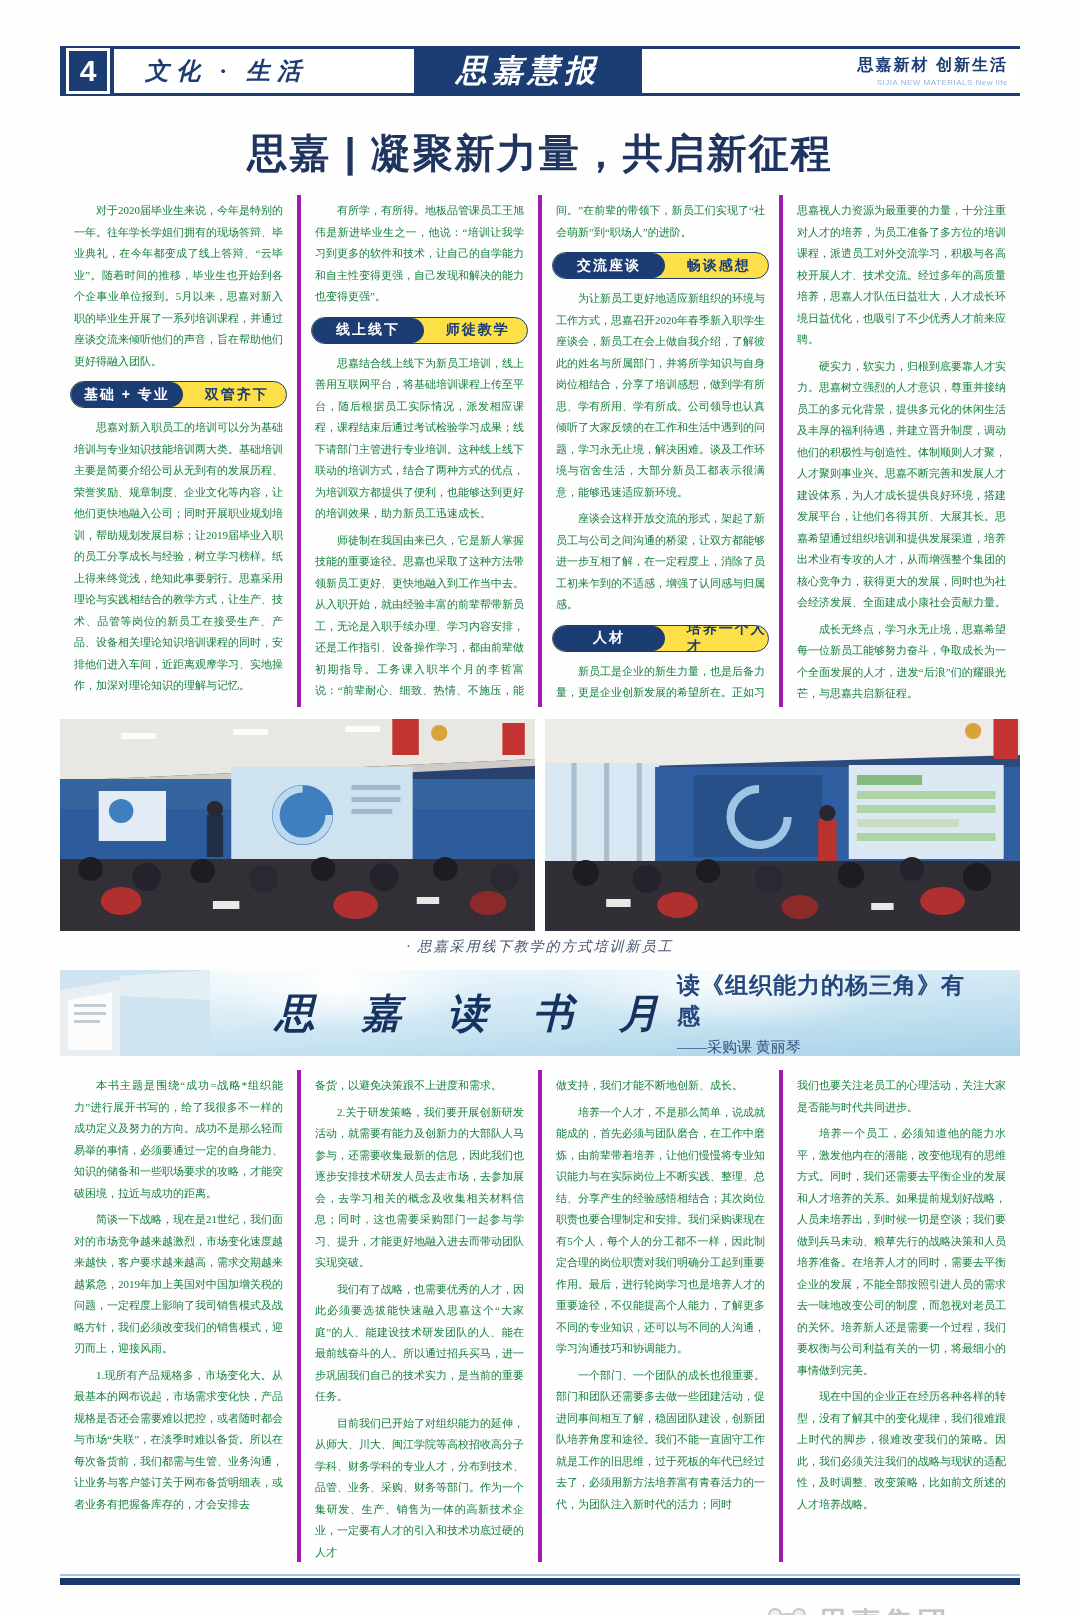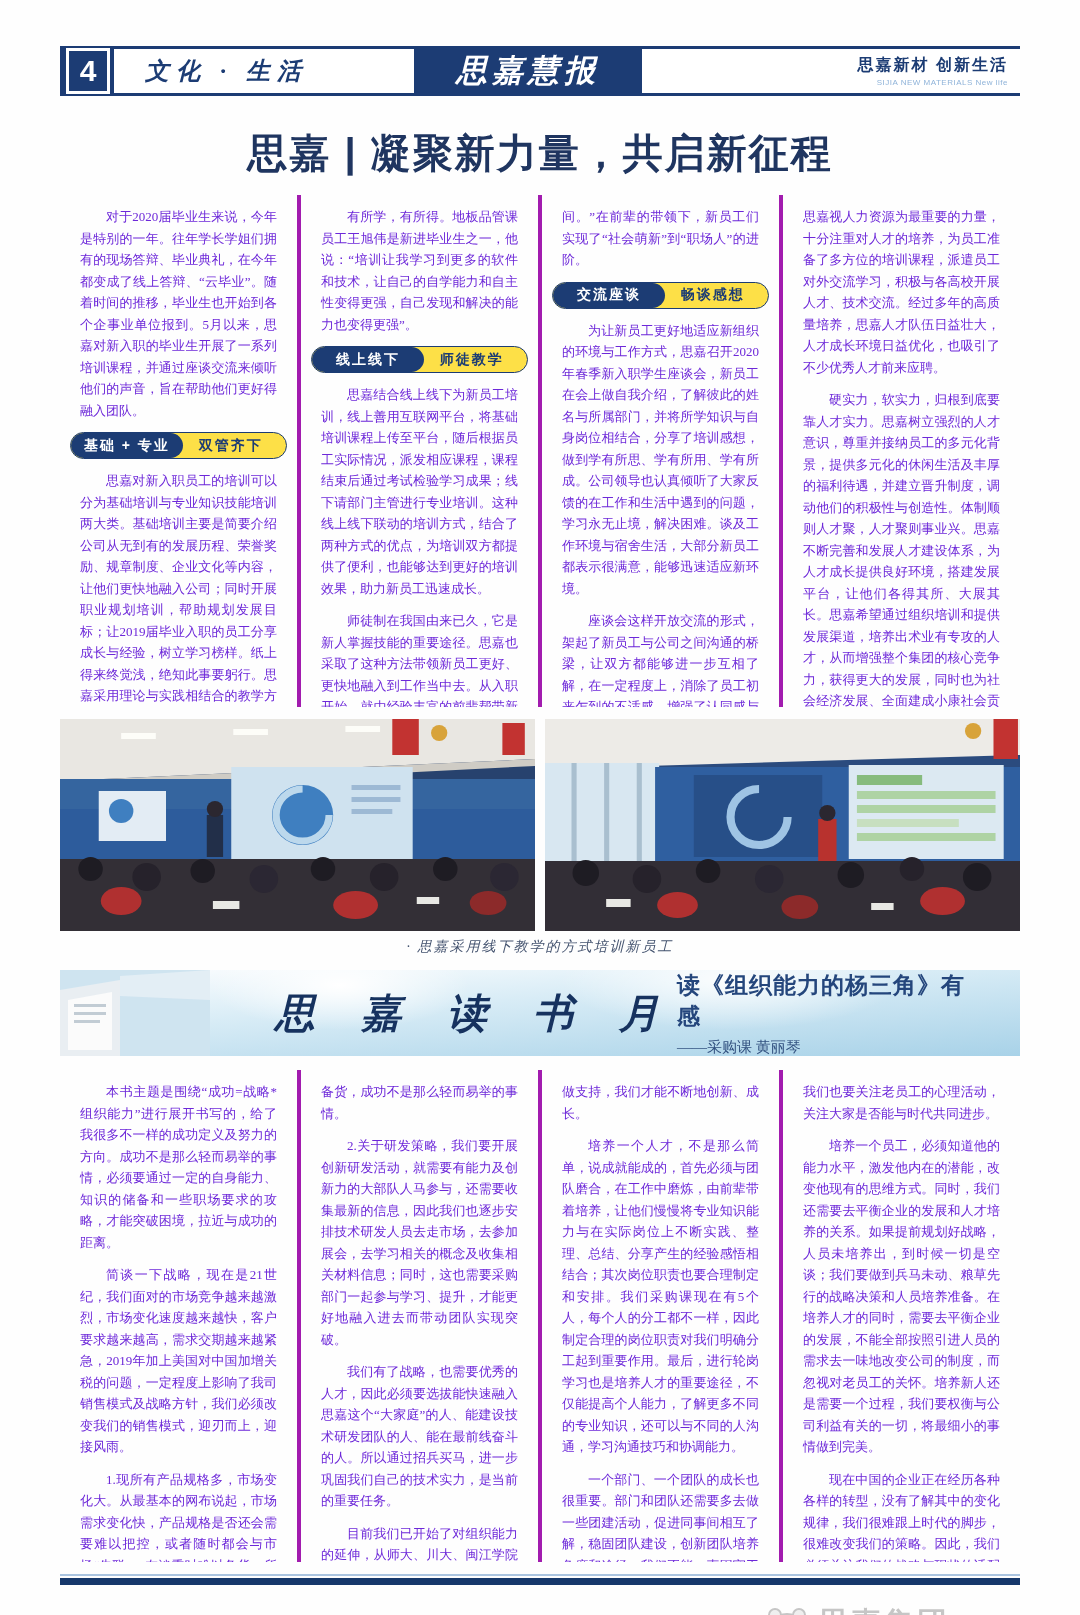--- a/index.html
+++ b/index.html
@@ -26,30 +26,30 @@
   
   .headline{text-align:center;margin:30px 0 14px;font:900 40px "Liberation Sans",sans-serif;
             color:#1f3560;letter-spacing:2px;}
 
   
   .cols{display:flex;}
   .col{flex:1;padding:0 9px;overflow:hidden;}
   .col + .col{border-left:4px solid #a21caf;}
   .cols-top .col{height:512px;}
   .cols-bottom .col{height:492px;}
-  .para{margin:11px;text-indent:2em;text-align:justify;font-size:13px;line-height:21.5px;
-        color:#6d28d9;}
+  .para{margin:5px;text-indent:2em;text-align:justify;font-size:11px;line-height:21.5px;
+        color:#15803d;}
   .para.ni{text-indent:0;}
   .badge{display:flex;align-items:center;border:1px solid #1c3c74;border-radius:14px;
          height:25px;margin:9px 1px;background:#fde047;overflow:hidden;}
   .badge-pill{background:#1c3c74;color:#ffffff;border-radius:13px;flex:0 0 52%;height:100%;
               display:flex;align-items:center;justify-content:center;
               font:700 14px "Liberation Sans",sans-serif;letter-spacing:2px;}
   .badge-sub{color:#1c3c74;font:700 14px "Liberation Sans",sans-serif;
-             padding-left:16px;letter-spacing:2px;}
+             padding-left:22px;letter-spacing:2px;}
 
   
   .photos{display:flex;gap:10px;margin-top:12px;}
   .photo{flex:1;height:212px;overflow:hidden;background:#2a4a7a;}
   .photo svg{display:block;width:100%;height:100%;}
   .caption{text-align:center;font:italic 14px "Liberation Serif",serif;color:#44536f;
            margin:7px 0 4px;letter-spacing:2px;}
 
   
   .banner{margin-top:14px;height:86px;position:relative;display:flex;align-items:center;
@@ -117,21 +117,21 @@
       <div class="col">
           <p class="para ni">间。”在前辈的带领下，新员工们实现了“社会萌新”到“职场人”的进阶。</p>
           <div class="badge">
             <span class="badge-pill">交流座谈</span>
             <span class="badge-sub">畅谈感想</span>
           </div>
           <p class="para">为让新员工更好地适应新组织的环境与工作方式，思嘉召开2020年春季新入职学生座谈会，新员工在会上做自我介绍，了解彼此的姓名与所属部门，并将所学知识与自身岗位相结合，分享了培训感想，做到学有所思、学有所用、学有所成。公司领导也认真倾听了大家反馈的在工作和生活中遇到的问题，学习永无止境，解决困难。谈及工作环境与宿舍生活，大部分新员工都表示很满意，能够迅速适应新环境。</p>
           <p class="para">座谈会这样开放交流的形式，架起了新员工与公司之间沟通的桥梁，让双方都能够进一步互相了解，在一定程度上，消除了员工初来乍到的不适感，增强了认同感与归属感。</p>
           <div class="badge">
             <span class="badge-pill">人材</span>
-            <span class="badge-sub">纸上得来终觉浅</span>
+            <span class="badge-sub">培养一个人才</span>
           </div>
           <p class="para">新员工是企业的新生力量，也是后备力量，更是企业创新发展的希望所在。正如习近平总书记所说的：“人才是创新的根基，是创新的核心要素。”</p>
         </div>
       <div class="col">
           <p class="para ni">思嘉视人力资源为最重要的力量，十分注重对人才的培养，为员工准备了多方位的培训课程，派遣员工对外交流学习，积极与各高校开展人才、技术交流。经过多年的高质量培养，思嘉人才队伍日益壮大，人才成长环境日益优化，也吸引了不少优秀人才前来应聘。</p>
           <p class="para">硬实力，软实力，归根到底要靠人才实力。思嘉树立强烈的人才意识，尊重并接纳员工的多元化背景，提供多元化的休闲生活及丰厚的福利待遇，并建立晋升制度，调动他们的积极性与创造性。体制顺则人才聚，人才聚则事业兴。思嘉不断完善和发展人才建设体系，为人才成长提供良好环境，搭建发展平台，让他们各得其所、大展其长。思嘉希望通过组织培训和提供发展渠道，培养出术业有专攻的人才，从而增强整个集团的核心竞争力，获得更大的发展，同时也为社会经济发展、全面建成小康社会贡献力量。</p>
           <p class="para">成长无终点，学习永无止境，思嘉希望每一位新员工能够努力奋斗，争取成长为一个全面发展的人才，迸发“后浪”们的耀眼光芒，与思嘉共启新征程。</p>
         </div>
     </div>
 
@@ -231,21 +231,21 @@
       </div>
     </div>
 
     <div class="cols cols-bottom" style="margin-top:14px;">
       <div class="col">
           <p class="para">本书主题是围绕“成功=战略*组织能力”进行展开书写的，给了我很多不一样的成功定义及努力的方向。成功不是那么轻而易举的事情，必须要通过一定的自身能力、知识的储备和一些职场要求的攻略，才能突破困境，拉近与成功的距离。</p>
           <p class="para">简谈一下战略，现在是21世纪，我们面对的市场竞争越来越激烈，市场变化速度越来越快，客户要求越来越高，需求交期越来越紧急，2019年加上美国对中国加增关税的问题，一定程度上影响了我司销售模式及战略方针，我们必须改变我们的销售模式，迎刃而上，迎接风雨。</p>
           <p class="para">1.现所有产品规格多，市场变化大。从最基本的网布说起，市场需求变化快，产品规格是否还会需要难以把控，或者随时都会与市场“失联”，在淡季时难以备货。所以在每次备货前，我们都需与生管、业务沟通，让业务与客户签订关于网布备货明细表，或者业务有把握备库存的，才会安排去</p>
         </div>
       <div class="col">
-          <p class="para ni">备货，成功不是那么轻而易举的事情。</p>
+          <p class="para ni">备货，以避免决策跟不上进度和需求。</p>
           <p class="para">2.关于研发策略，我们要开展创新研发活动，就需要有能力及创新力的大部队人马参与，还需要收集最新的信息，因此我们也逐步安排技术研发人员去走市场，去参加展会，去学习相关的概念及收集相关材料信息；同时，这也需要采购部门一起参与学习、提升，才能更好地融入进去而带动团队实现突破。</p>
           <p class="para">我们有了战略，也需要优秀的人才，因此必须要选拔能快速融入思嘉这个“大家庭”的人、能建设技术研发团队的人、能在最前线奋斗的人。所以通过招兵买马，进一步巩固我们自己的技术实力，是当前的重要任务。</p>
           <p class="para">目前我们已开始了对组织能力的延伸，从师大、川大、闽江学院等高校招收高分子学科、财务学科的专业人才，分布到技术、品管、业务、采购、财务等部门。作为一个集研发、生产、销售为一体的高新技术企业，一定要有人才的引入和技术功底过硬的人才</p>
         </div>
       <div class="col">
           <p class="para ni">做支持，我们才能不断地创新、成长。</p>
           <p class="para">培养一个人才，不是那么简单，说成就能成的，首先必须与团队磨合，在工作中磨炼，由前辈带着培养，让他们慢慢将专业知识能力与在实际岗位上不断实践、整理、总结、分享产生的经验感悟相结合；其次岗位职责也要合理制定和安排。我们采购课现在有5个人，每个人的分工都不一样，因此制定合理的岗位职责对我们明确分工起到重要作用。最后，进行轮岗学习也是培养人才的重要途径，不仅能提高个人能力，了解更多不同的专业知识，还可以与不同的人沟通，学习沟通技巧和协调能力。</p>
           <p class="para">一个部门、一个团队的成长也很重要。部门和团队还需要多去做一些团建活动，促进同事间相互了解，稳固团队建设，创新团队培养角度和途径。我们不能一直固守工作就是工作的旧思维，过于死板的年代已经过去了，必须用新方法培养富有青春活力的一代，为团队注入新时代的活力；同时</p>
         </div>
       <div class="col">

